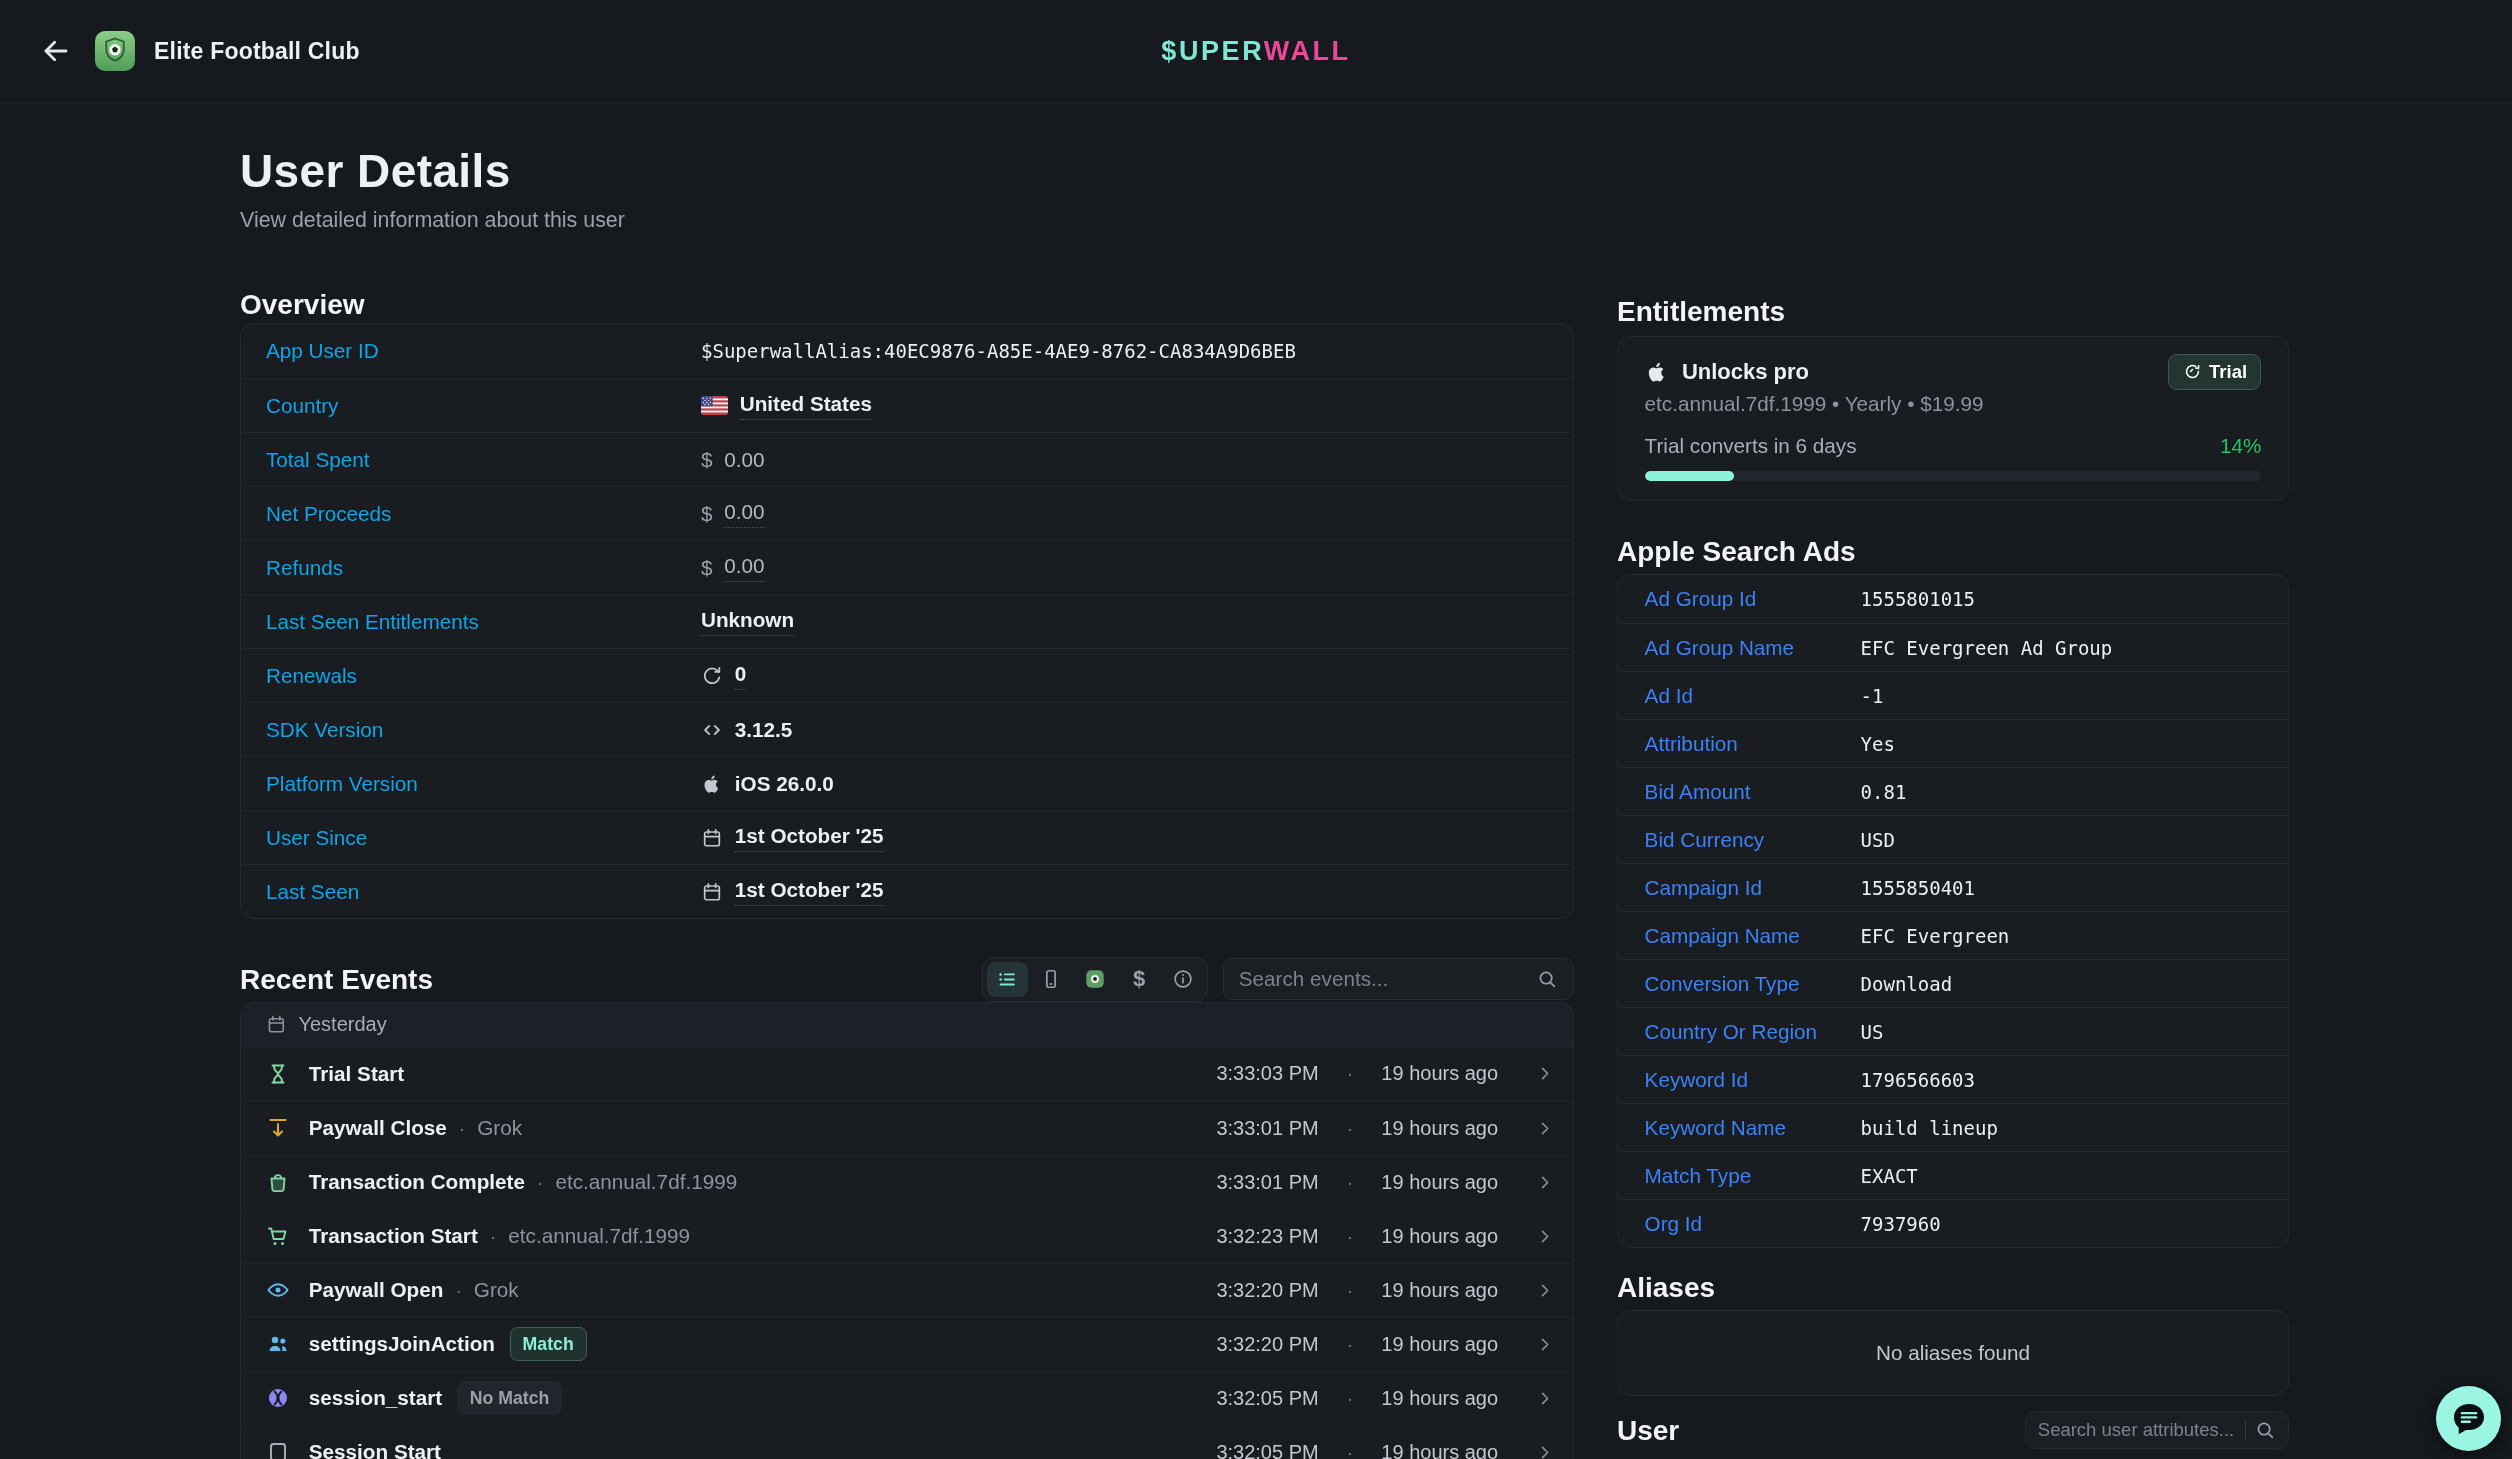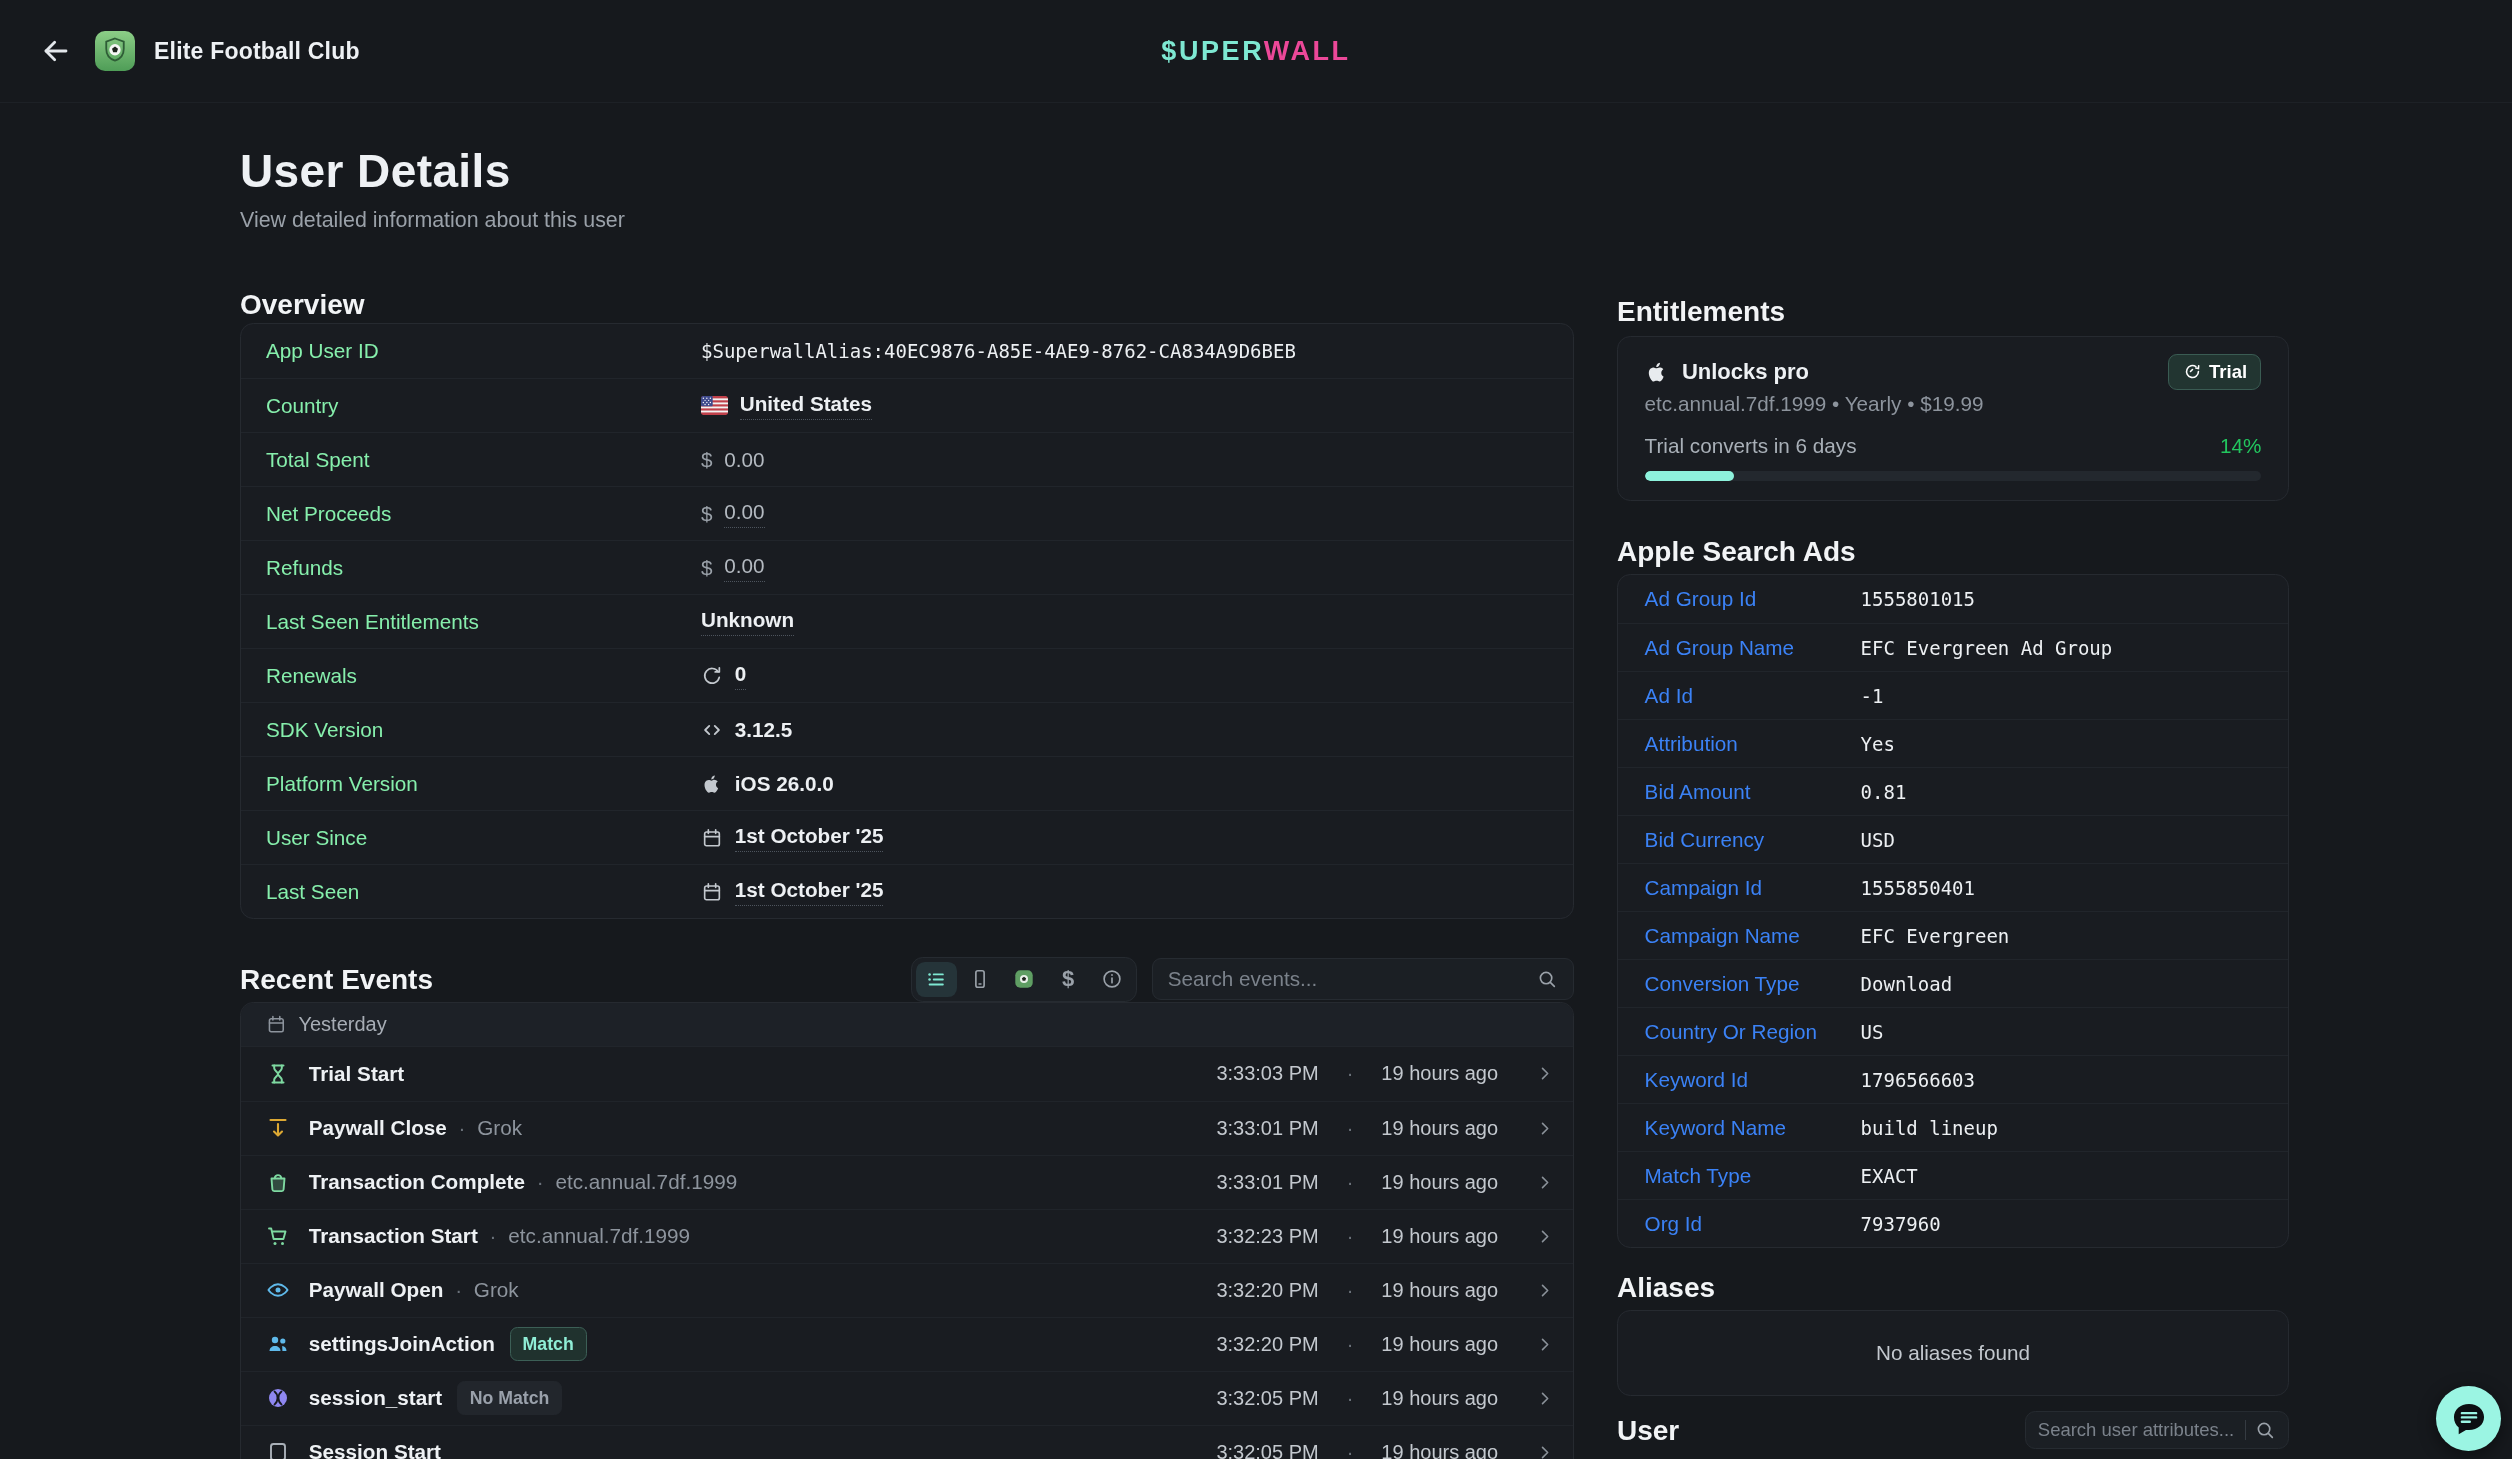--- a/index.html
+++ b/index.html
@@ -39,21 +39,21 @@
   .page-sub { margin-top:10.3px; font-size:21.4px; color:#9aa1a9; }
 
   .sec-h { font-size:28px; font-weight:600; color:#f2f4f6; line-height:37px; }
   .overview-h { margin-top:53px; }
 
   .card { background:#191c21; border:0.7px solid #262a30; border-radius:13.3px; }
 
   
   .kv-row { height:54px; display:flex; align-items:center; padding:0 25px; }
   .kv-row + .kv-row { border-top:0.7px solid #21252b; }
-  .kv-label { width:435px; flex:none; color:#86efac; font-size:20.7px; }
+  .kv-label { width:435px; flex:none; color:#0ea5e9; font-size:20.7px; }
   .kv-value { display:flex; align-items:center; gap:11.8px; font-size:20.7px; font-weight:600; color:#edf0f3; min-width:0; }
   .kv-value.mono { font-family:"DejaVu Sans Mono", monospace; font-weight:500; font-size:19px; }
   .kv-value .icn { display:flex; color:#c3c8ce; }
   .kv-value .icn svg { width:22px; height:22px; }
   .kv-value .flag { border-radius:2.2px; overflow:hidden; }
   .kv-value .flag svg { width:27px; height:19px; }
   .dim-val { color:#b4bac1; font-weight:500; }
   .u-dot { border-bottom:1.5px dotted #4d545d; padding-bottom:3px; }
   .dollar-glyph { font-size:20.7px; color:#9aa1a9; font-weight:500; }
 
@@ -62,21 +62,21 @@
   .re-tools { margin-left:auto; display:flex; gap:14.8px; align-items:center; }
   .toolbar { display:flex; background:#1b1f24; border:0.7px solid #262b31; border-radius:11.8px; padding:3.7px; gap:3px; }
   .tool-btn {
     width:41px; height:35px; display:flex; align-items:center; justify-content:center;
     color:#9aa1a9; border:none; background:transparent; border-radius:8.9px; cursor:pointer;
   }
   .tool-btn svg { width:22px; height:22px; }
   .tool-btn .dollar-glyph { font-size:22px; color:inherit; font-weight:600; }
   .tool-btn.active { background:#253439; color:var(--accent, #7ee8d2); }
   .search-box {
-    width:422px; height:42px; background:#1b1f24; border:0.7px solid #262b31; border-radius:9px;
+    width:351px; height:42px; background:#1b1f24; border:0.7px solid #262b31; border-radius:9px;
     display:flex; align-items:center; padding:0 14.8px; gap:11px;
   }
   .search-box input {
     flex:1; min-width:0; background:transparent; border:none; outline:none;
     color:#dfe3e7; font-size:20.7px; font-family:"Liberation Sans", sans-serif;
   }
   .search-box input::placeholder { color:#7b828b; }
   .search-box .s-icn { display:flex; color:#9aa1a9; }
   .search-box .s-icn svg { width:22px; height:22px; }
   .vdiv { width:0.7px; height:20.7px; background:#353b42; flex:none; }

